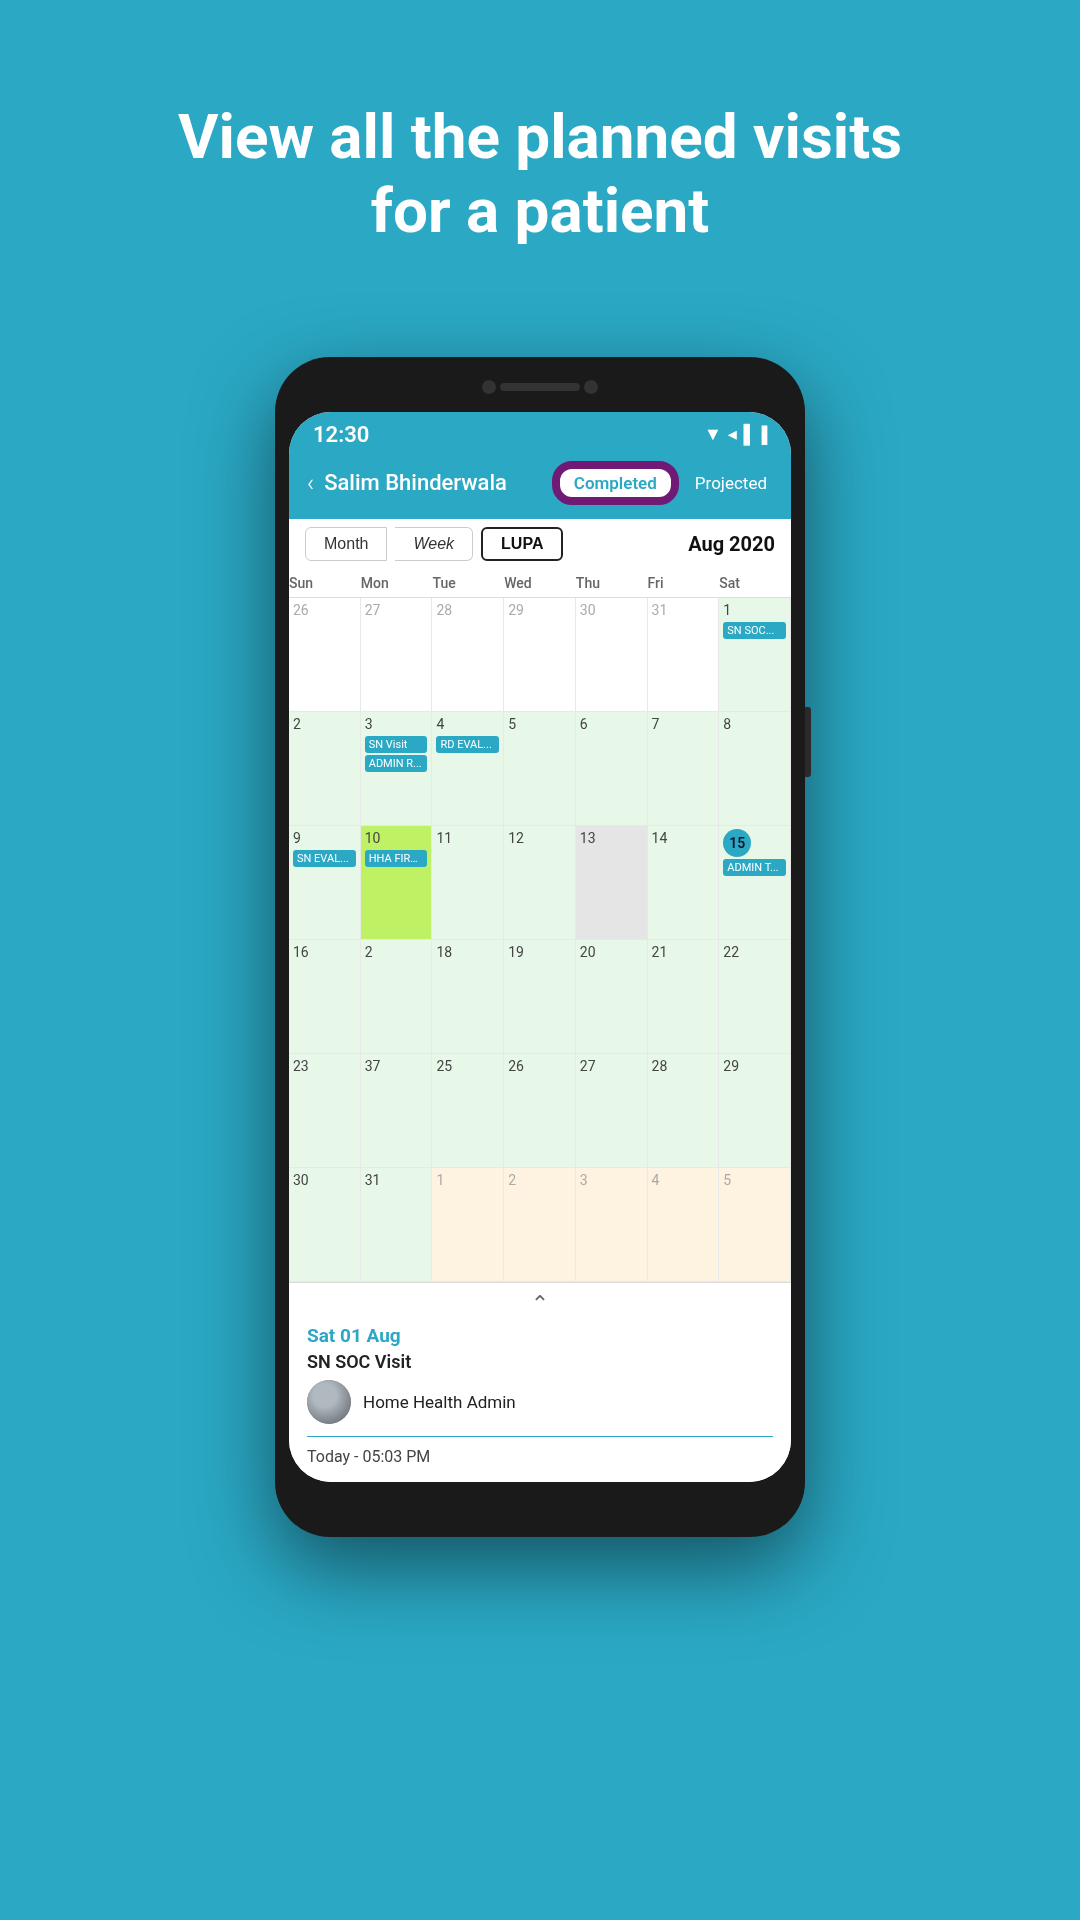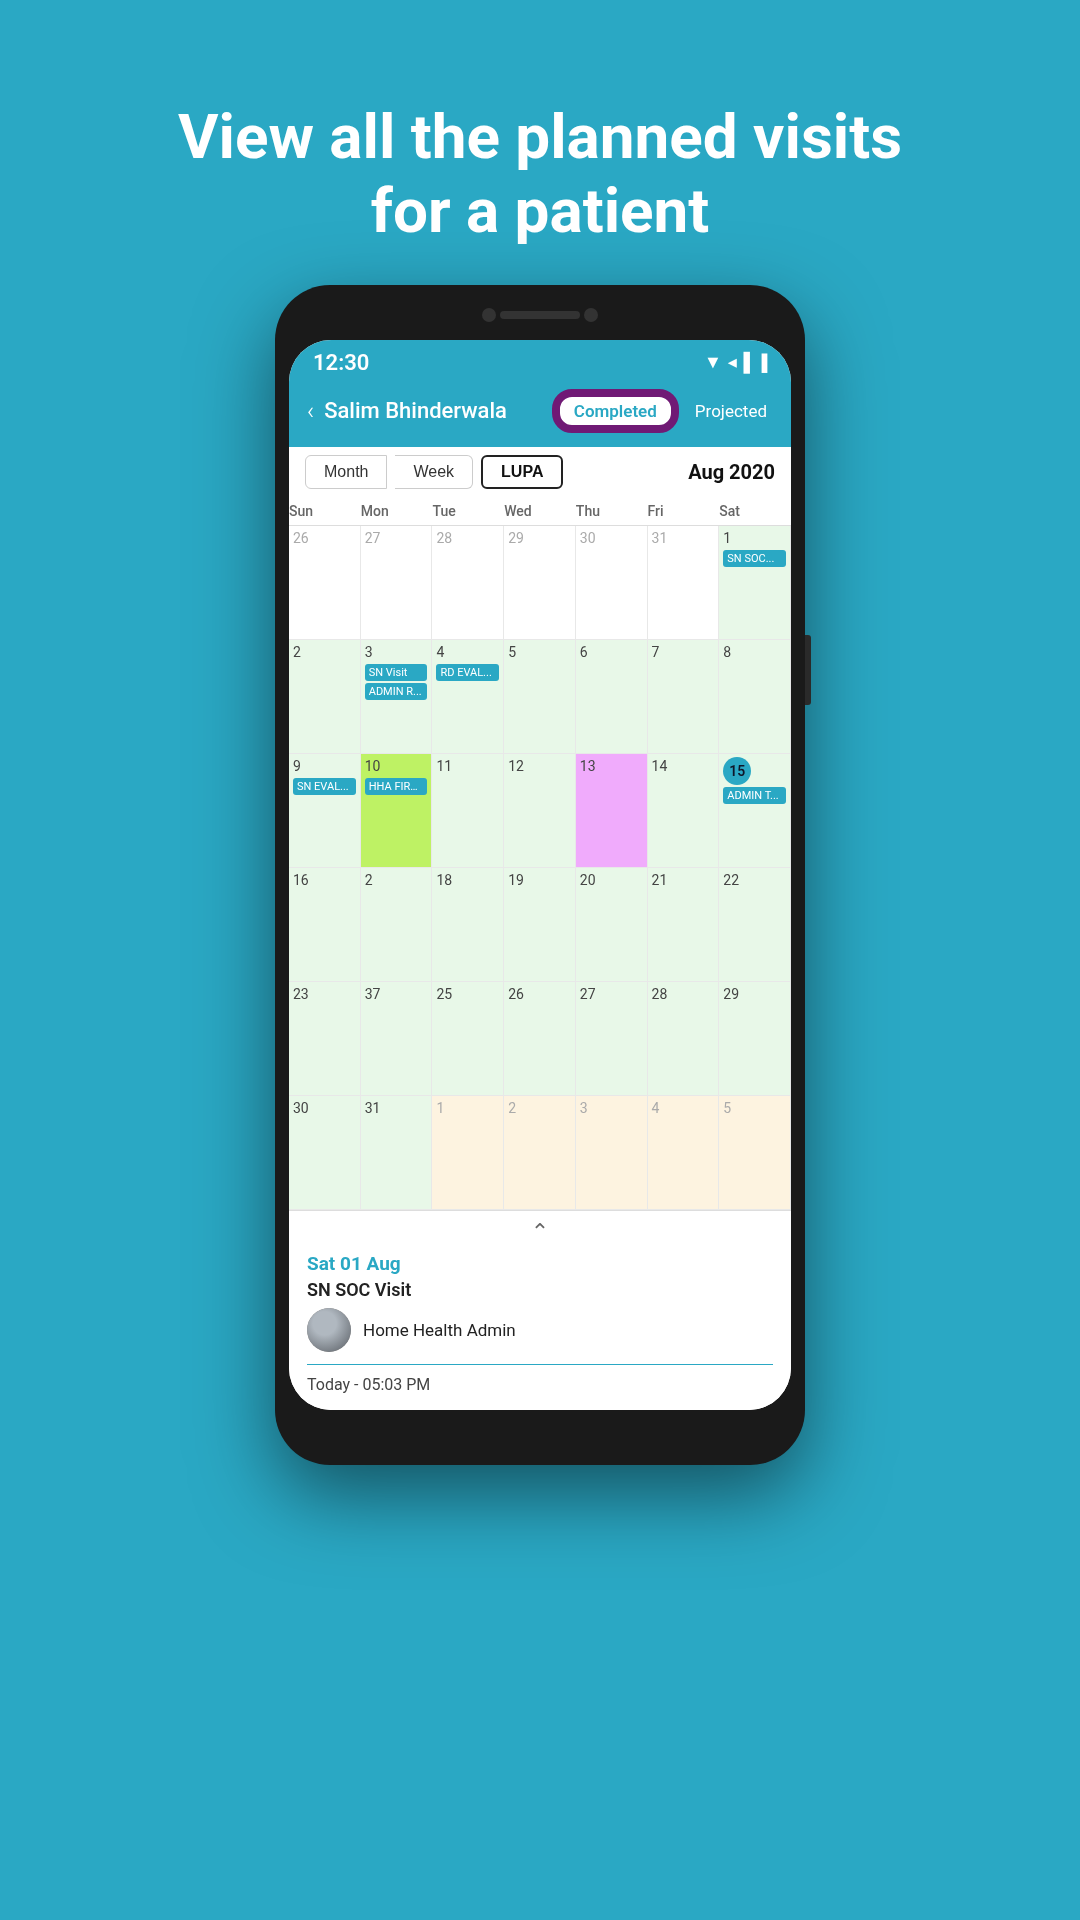--- a/index.html
+++ b/index.html
@@ -20,21 +20,21 @@
       text-align: center;
       color: white;
       font-size: 62px;
       font-weight: 700;
       line-height: 1.2;
       padding: 0 80px;
     }
 
     
     .phone-wrapper {
-      margin-top: 36px;
+      margin-top: 108px;
       position: relative;
       width: 530px;
       height: 1180px;
     }
 
     .phone-frame {
       position: absolute;
       inset: 0;
       background: #1a1a1a;
       border-radius: 55px;
@@ -296,21 +296,21 @@
     }
     .btn-month, .btn-week {
       border: 1px solid #ccc;
       background: white;
       color: #333;
       font-size: 16px;
       padding: 7px 18px;
       cursor: pointer;
     }
     .btn-month { border-radius: 6px 0 0 6px; }
-    .btn-week { border-radius: 0 6px 6px 0; border-left: none; }
+    .btn-week { border-radius: 0 6px 6px 0; border-left: none; font-style: italic; }
     .btn-lupa {
       border: 2.5px solid #222;
       background: white;
       color: #111;
       font-size: 16px;
       font-weight: 700;
       padding: 6px 18px;
       border-radius: 6px;
       cursor: pointer;
     }
@@ -432,21 +432,21 @@
             <div class="cal-cell" style="background: #bef264;">
               <div class="cal-date">10</div>
               <span class="event-chip">HHA FIRS...</span>
             </div>
             <div class="cal-cell" style="background: rgb(232, 248, 232);">
               <div class="cal-date">11</div>
             </div>
             <div class="cal-cell" style="background: rgb(232, 248, 232);">
               <div class="cal-date">12</div>
             </div>
-            <div class="cal-cell" style="background: #f0abfc;">
+            <div class="cal-cell" style="background: #e5e5e5;">
               <div class="cal-date">13</div>
             </div>
             <div class="cal-cell" style="background: rgb(232, 248, 232);">
               <div class="cal-date">14</div>
             </div>
             <div class="cal-cell" style="background: rgb(232, 248, 232);">
               <div class="cal-date-circle">15</div>
               <span class="event-chip">ADMIN T...</span>
             </div>
             <div class="cal-cell" style="background: rgb(232, 248, 232);">

